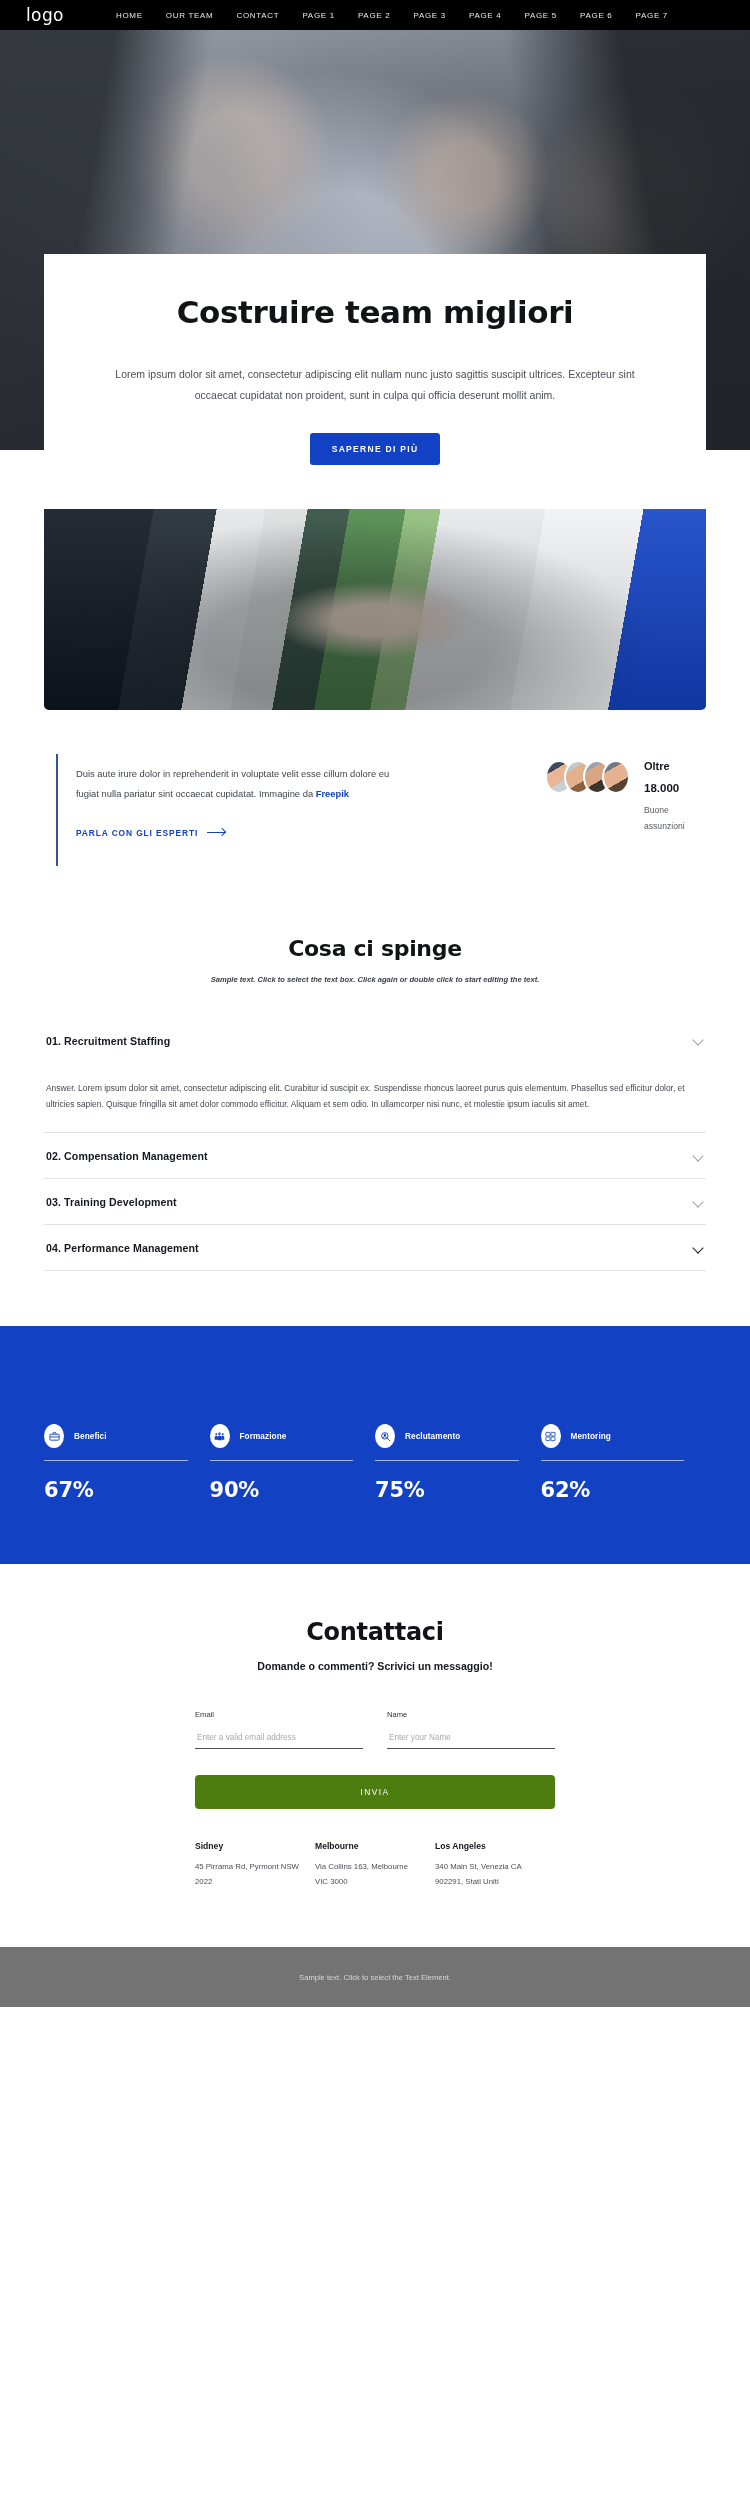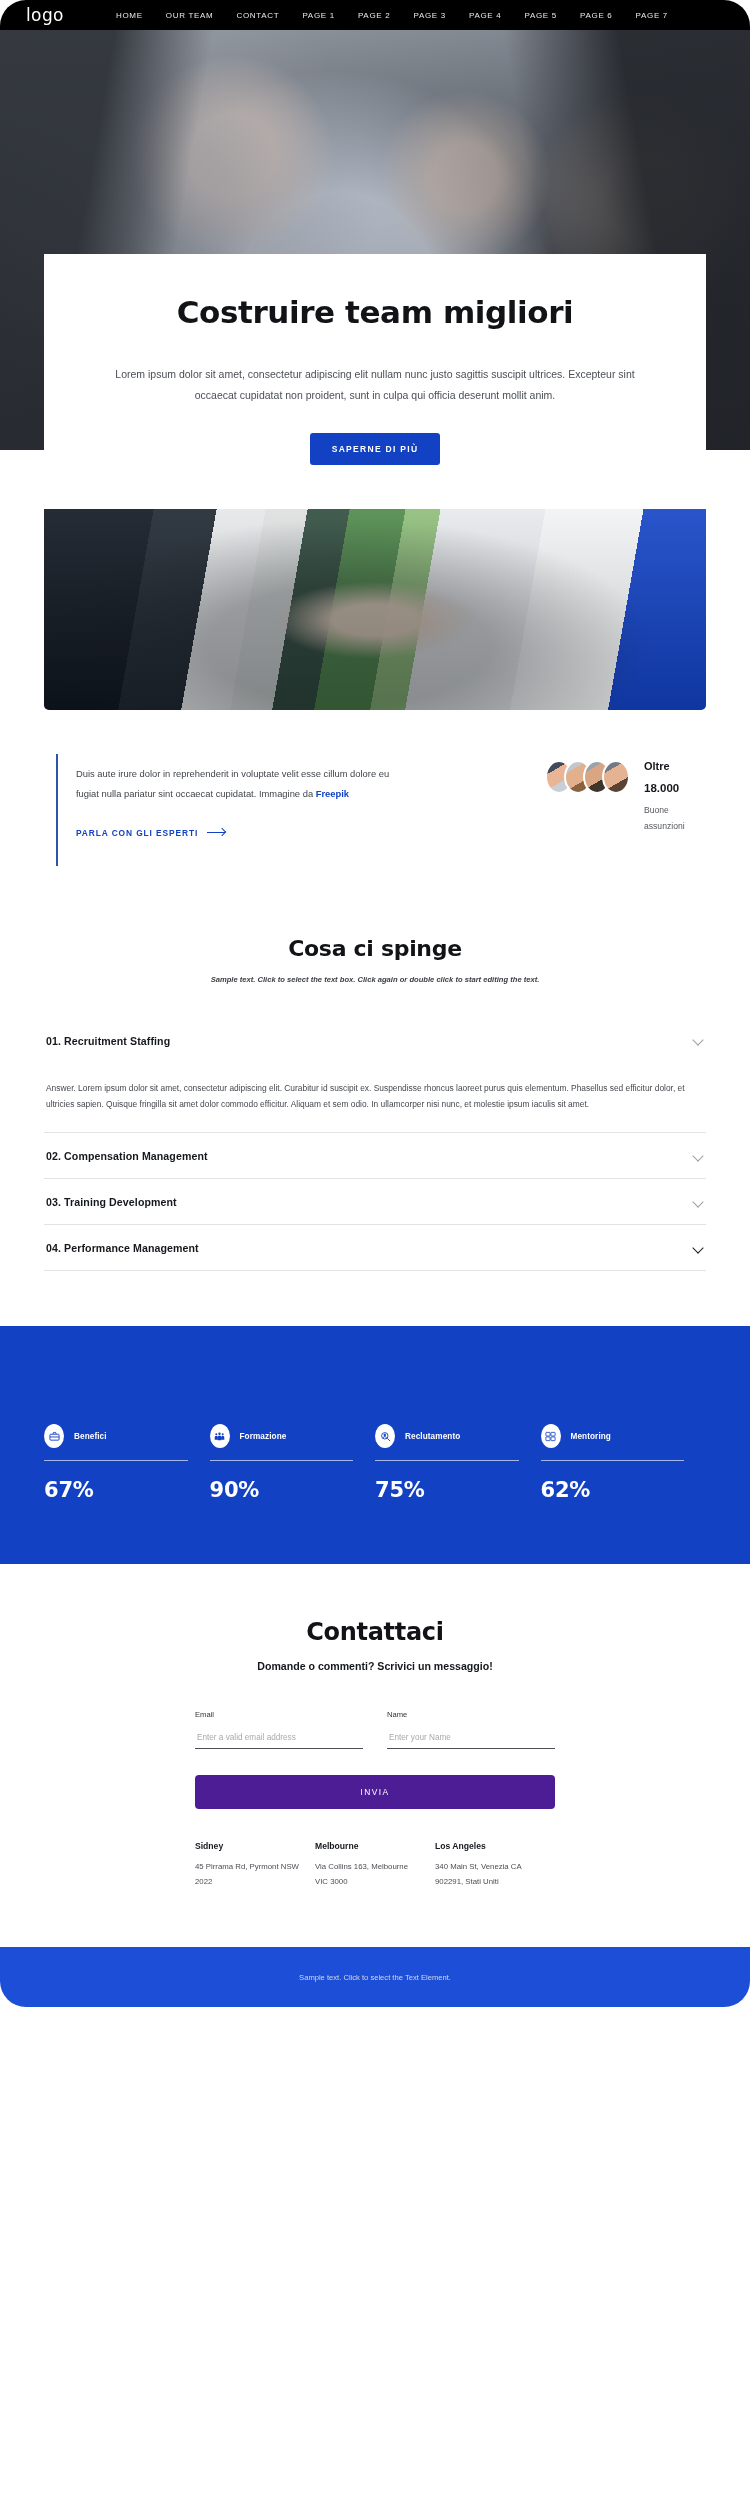--- a/index.html
+++ b/index.html
@@ -4,21 +4,21 @@
 <title>Costruire team migliori</title>
 <style>
   *{box-sizing:border-box;margin:0;padding:0;}
   html,body{width:750px;}
   body{
     font-family:"Liberation Sans", sans-serif;
     background:#ffffff;
     color:#22252a;
     -webkit-font-smoothing:antialiased;
   }
-  .page{width:750px;position:relative;overflow:hidden;border-radius:26px;}
+  .page{width:750px;position:relative;overflow:hidden;}
 
   
   .navbar{
     height:30px;background:#000000;display:flex;align-items:center;
     padding:0 0 0 26px;
   }
   .logo{
     color:#ffffff;font-size:17px;letter-spacing:.4px;font-weight:400;
     font-family:"DejaVu Sans", sans-serif;line-height:1;
   }
@@ -193,32 +193,32 @@
   .fields{display:flex;gap:24px;}
   .field{flex:1;}
   .flabel{font-size:7.6px;color:#2e3238;margin-bottom:7px;display:block;}
   .finput{
     width:100%;border:none;border-bottom:1.4px solid #4b4f55;background:transparent;
     font-size:8.2px;color:#9a9ea5;padding:4px 2px 6px;outline:none;
     font-family:"Liberation Sans", sans-serif;
   }
   .finput::placeholder{color:#a6aaaf;}
   .submit{
-    display:block;width:100%;margin-top:26px;background:#4c1d95;color:#ffffff;
+    display:block;width:100%;margin-top:26px;background:#4d7c0f;color:#ffffff;
     border:none;border-radius:4px;padding:12px 0;font-size:8.4px;letter-spacing:1.5px;
     text-transform:uppercase;cursor:pointer;font-family:"Liberation Sans", sans-serif;
   }
   .offices{display:flex;max-width:360px;margin:32px auto 0;}
   .office{flex:1;padding-right:14px;}
   .office-city{font-size:8.6px;font-weight:700;color:#15181d;}
   .office-addr{font-size:7.8px;line-height:1.85;color:#4a4e54;margin-top:9px;}
 
   
   .footer{
-    margin-top:58px;background:#1d4ed8;height:60px;display:flex;
+    margin-top:58px;background:#737373;height:60px;display:flex;
     align-items:center;justify-content:center;
   }
   .footer-text{color:#d6d7d9;font-size:7.6px;}
 </style>
 </head>
 <body>
 
 <div class="page">
 
   <div class="navbar">

